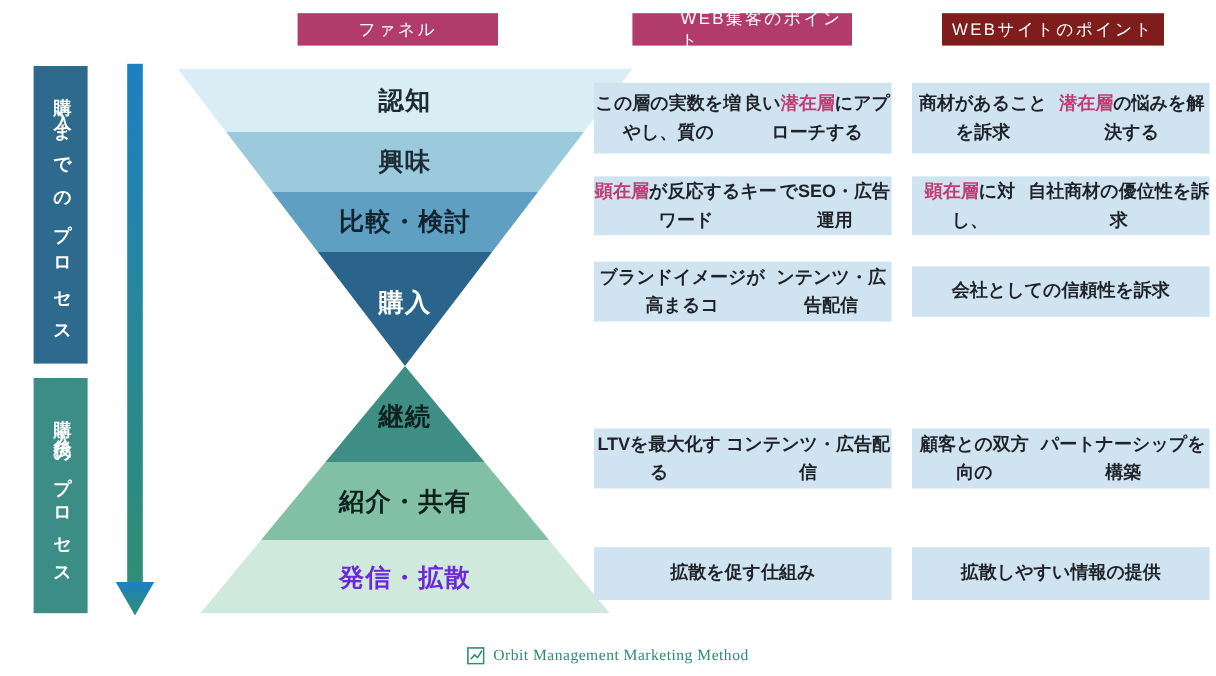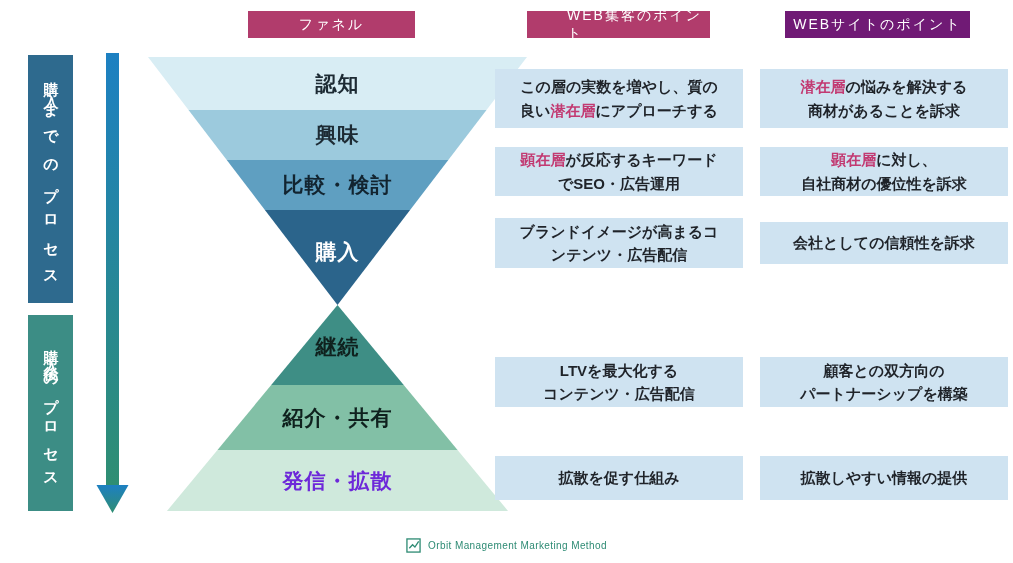--- a/index.html
+++ b/index.html
@@ -51,51 +51,51 @@
   .band.t2 { height: 50px; }
   .band.t3 { height: 50px; }
   .band.t4 { height: 95px; align-items: flex-start; padding-top: 28px; }
   .band.b1 { height: 80px; align-items: flex-end; padding-bottom: 24px; }
   .band.b2 { height: 65px; }
   .band.b3 { height: 61px; }
 
   
   .info-box {
     position: absolute; width: 248px; background: #cfe3f1;
-    display: flex; flex-direction: column; align-items: center; justify-content: center;
+    display: flex; flex-direction: row; align-items: center; justify-content: center;
     font-size: 15px; font-weight: bold; color: #1f2329;
     line-height: 1.55; text-align: center;
   }
   .col-attract { left: 495px; }
   .col-site    { left: 760px; }
   .row1 { top: 69px;  height: 59px; }
   .row2 { top: 147px; height: 49px; }
   .row3 { top: 218px; height: 50px; }
   .row3s{ top: 222px; height: 42px; }
   .row4 { top: 357px; height: 50px; }
   .row5 { top: 456px; height: 44px; }
   .info-box .hl { color: #c23a72; }
 
   
   .footer {
     position: absolute; left: 0; right: 0; top: 538px;
     display: flex; align-items: center; justify-content: center; gap: 7px;
     color: #2e8b74;
   }
   .footer svg { display: block; }
-  .brand-name { font-size: 10px; letter-spacing: 0.4px; }
+  .brand-name { font-size: 13px; letter-spacing: 0.4px; font-family: Liberation Serif, serif; }
 </style>
 </head>
 <body>
 
 <div class="canvas">
 
   <div class="badge badge-funnel" style="background: rgb(177, 60, 108);">ファネル</div>
   <div class="badge badge-attract" style="background: rgb(177, 60, 108); padding-left: 40px;">WEB集客のポイント</div>
-  <div class="badge badge-site" style="background: #701a75;">WEBサイトのポイント</div>
+  <div class="badge badge-site" style="background: #7f1d1d;">WEBサイトのポイント</div>
 
   <div class="side-label side-before" style="background: rgb(46, 106, 142);">購入までのプロセス</div>
   <div class="side-label side-after" style="background: rgb(60, 141, 133);">購入後のプロセス</div>
 
   <svg class="flow-arrow" viewBox="0 0 35 460" xmlns="http://www.w3.org/2000/svg">
     <defs>
       <linearGradient id="arrowGrad" x1="0" y1="0" x2="0" y2="1">
         <stop offset="0" stop-color="#1d80c2"></stop>
         <stop offset="1" stop-color="#2f8e72"></stop>
       </linearGradient>
@@ -145,22 +145,22 @@
     </div>
   <div class="info-box col-attract row4">
       <div class="line"><span>LTVを最大化する</span></div>
       <div class="line"><span>コンテンツ・広告配信</span></div>
     </div>
   <div class="info-box col-attract row5">
       <div class="line"><span>拡散を促す仕組み</span></div>
     </div>
 
   <div class="info-box col-site row1">
+      <div class="line"><span>商材があることを訴求</span></div>
       <div class="line"><span class="hl">潜在層</span><span>の悩みを解決する</span></div>
-      <div class="line"><span>商材があることを訴求</span></div>
     </div>
   <div class="info-box col-site row2">
       <div class="line"><span class="hl">顕在層</span><span>に対し、</span></div>
       <div class="line"><span>自社商材の優位性を訴求</span></div>
     </div>
   <div class="info-box col-site row3s">
       <div class="line"><span>会社としての信頼性を訴求</span></div>
     </div>
   <div class="info-box col-site row4">
       <div class="line"><span>顧客との双方向の</span></div>

